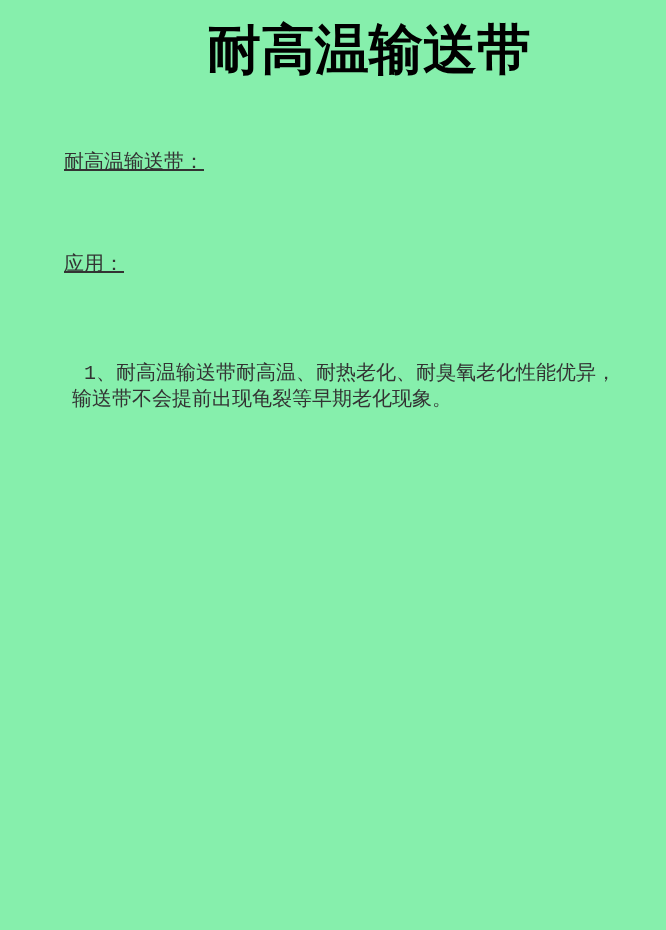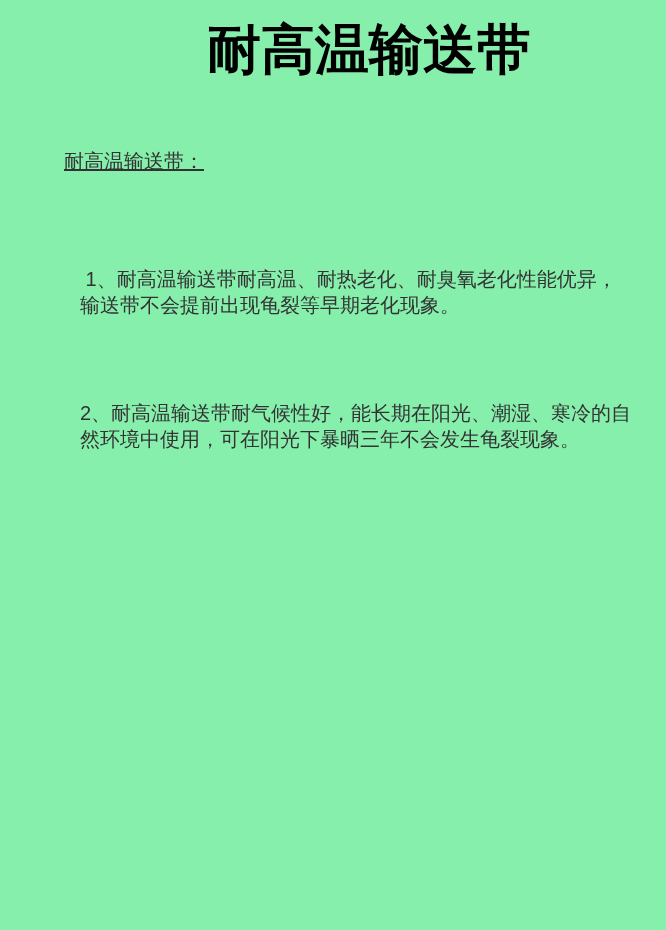--- a/index.html
+++ b/index.html
@@ -10,32 +10,31 @@
   .title {
     margin:0; padding-top:16px; height:66px; text-align:center;
     font-size:54px; line-height:66px; font-weight:bold; color:#000;
     letter-spacing:0px; font-family:"Liberation Sans","DejaVu Sans",sans-serif;
   }
   .body-text {
     margin:16px 28px 0 28px; width:586px; font-size:20px; line-height:25.5px;
     color:#333333; white-space:pre-wrap; word-break:break-all;
   }
   .block { margin:0 0 25.5px 0;text-decoration:underline; }
-  .feature { margin:16px; }
+  .feature { margin:8px;font-family:Liberation Mono, monospace; }
 </style>
 </head>
 <body>
 
 <div class="page">
 
   <h1 class="title">耐高温输送带</h1>
 
   <div class="body-text">
     <div class="block">耐高温输送带：</div>
+    <div class="block">应用：</div>
     <div class="feature"> 1、耐高温输送带耐高温、耐热老化、耐臭氧老化性能优异，
 输送带不会提前出现龟裂等早期老化现象。</div>
-    <div class="feature">2、耐高温输送带耐气候性好，能长期在阳光、潮湿、寒冷的自
-然环境中使用，可在阳光下暴晒三年不会发生龟裂现象。</div>
     
     
   </div>
 
 </div>
 
 </body></html>

